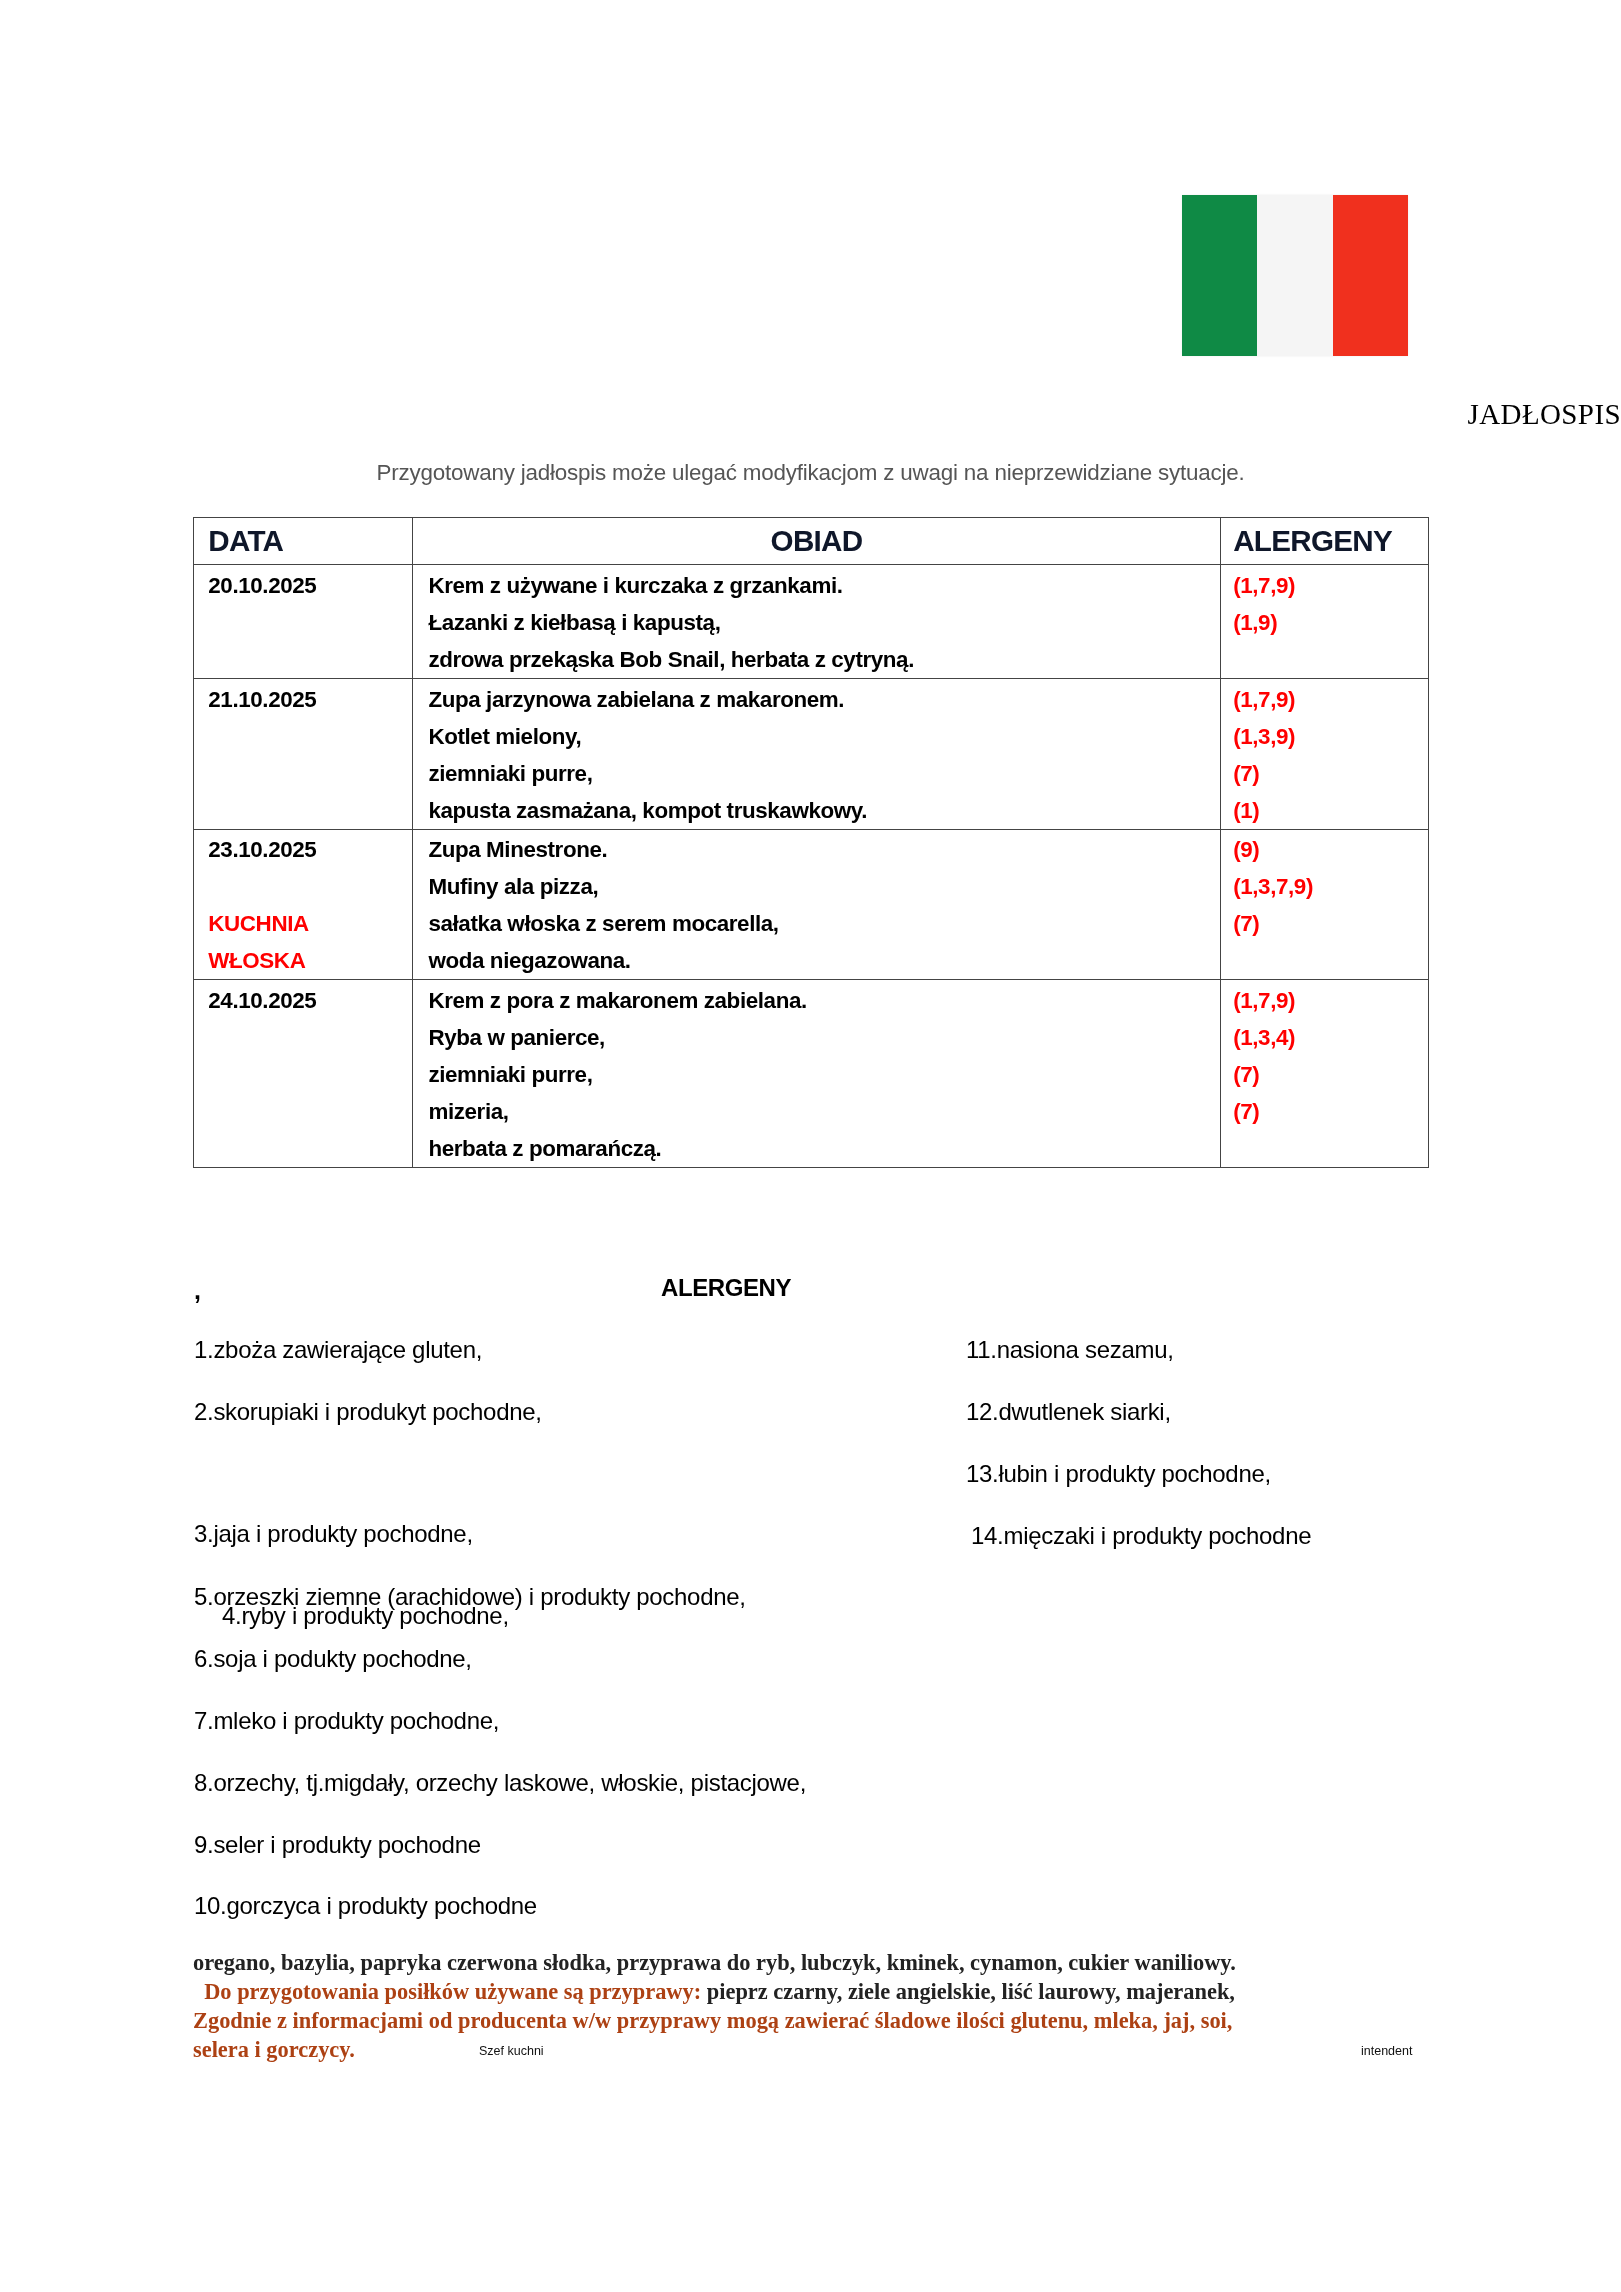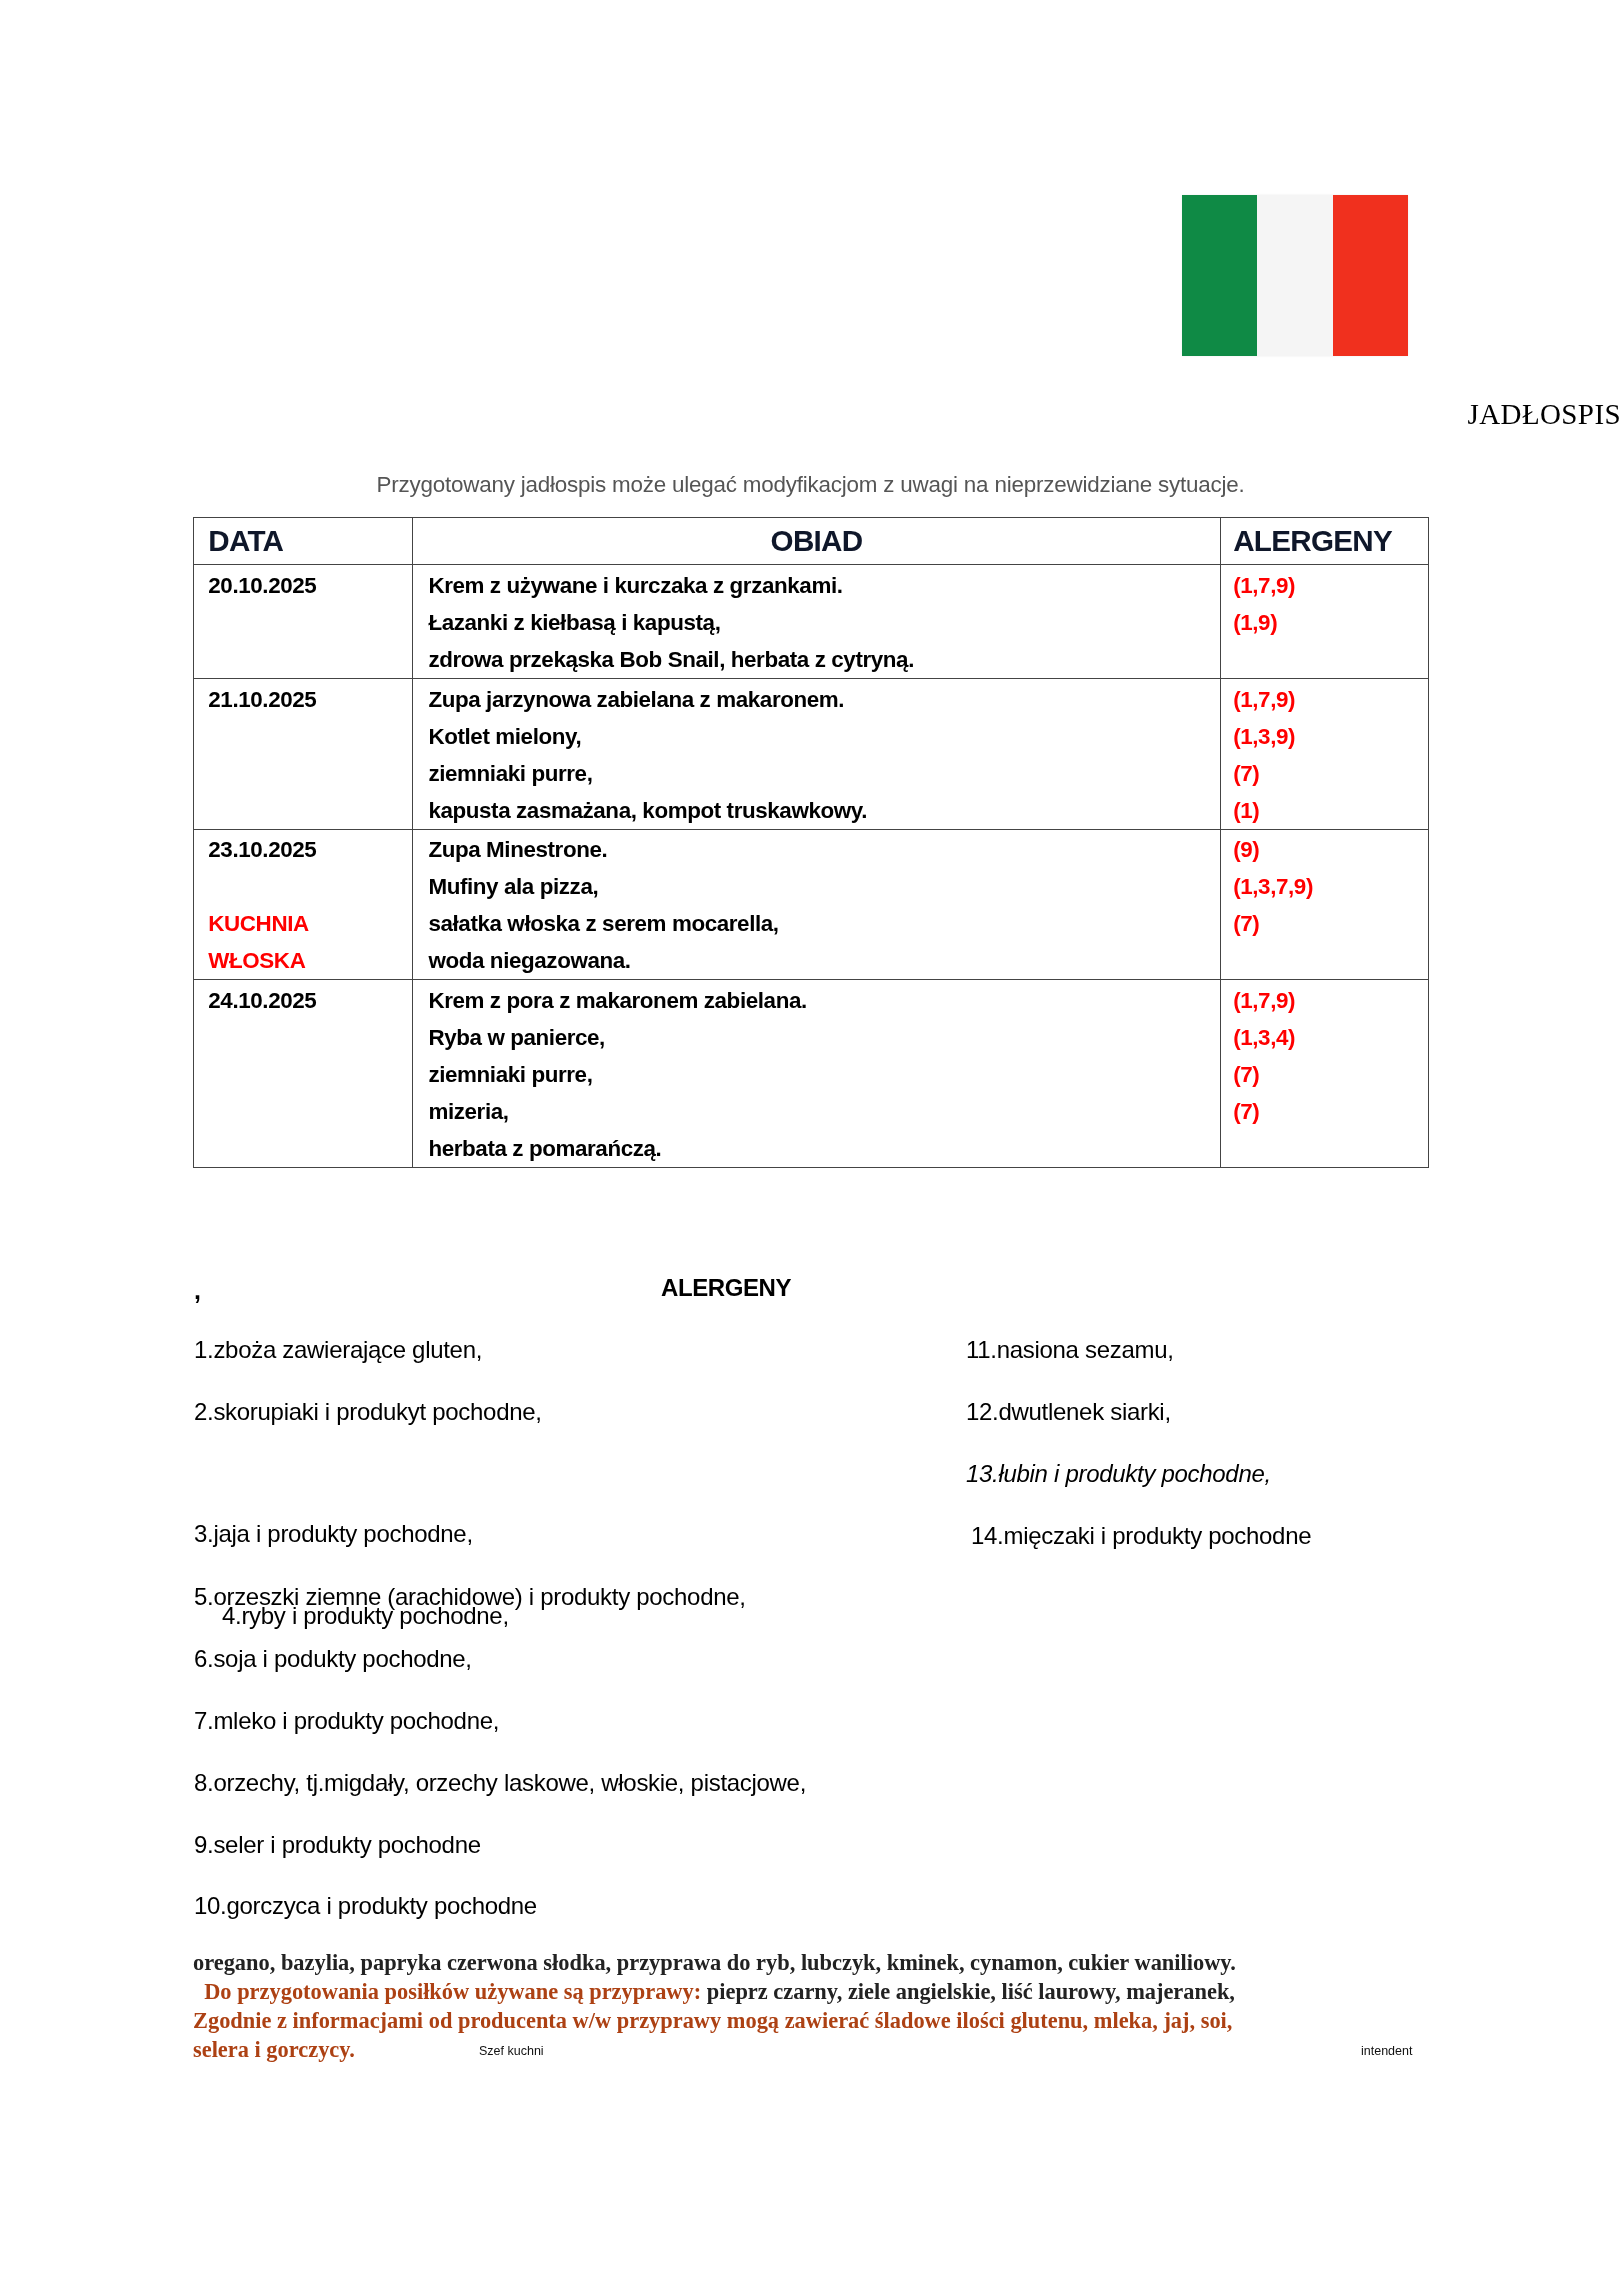--- a/index.html
+++ b/index.html
@@ -5,21 +5,21 @@
   html, body { margin: 0; padding: 0; background: #ffffff; }
   body { width: 1621px; height: 2293px; position: relative; overflow: hidden; font-family: "Liberation Sans", sans-serif; color: #000; }
 
   
   .flag { position: absolute; left: 1182px; top: 195px; width: 226px; height: 161px; display: flex; box-shadow: 0 0 1.8px rgba(0,0,0,0.08); }
   .flag .stripe { flex: 1; }
 
   
   .title { position: absolute; left: 0; width: 1621px; top: 398px; text-align: right;
            font-family: "Liberation Serif", serif; font-weight: normal; font-size: 29px; letter-spacing: 0.4px; }
-  .subtitle { position: absolute; left: 0; width: 1621px; top: 472px; text-align: center;
+  .subtitle { position: absolute; left: 0; width: 1621px; top: 460px; text-align: center;
               font-family: "Liberation Sans", sans-serif; font-size: 22.4px; color: #555; letter-spacing: -0.2px; }
 
   
   .menu-table { position: absolute; left: 193px; top: 517px; width: 1236px; border-collapse: collapse;
                 font-family: "Liberation Sans", sans-serif; }
   .menu-table td, .menu-table th { border: 1.8px solid #444; vertical-align: top; padding: 0; }
   .menu-table th { height: 46px; font-size: 29.6px; font-weight: bold; color: #0f172a; letter-spacing: -0.7px; vertical-align: middle; }
   .col-date { width: 210px; }
   .col-meal { width: 825px; }
   .col-all { width: 197px; }
@@ -152,21 +152,21 @@
 <div class="alg-item" style="left:194px; top:1602px;margin-left:28px;">4.ryby i produkty pochodne,</div>
 <div class="alg-item" style="left:194px; top:1583px;">5.orzeszki ziemne (arachidowe) i produkty pochodne,</div>
 <div class="alg-item" style="left:194px; top:1645px;">6.soja i podukty pochodne,</div>
 <div class="alg-item" style="left:194px; top:1707px;">7.mleko i produkty pochodne,</div>
 <div class="alg-item" style="left:194px; top:1769px;">8.orzechy, tj.migdały, orzechy laskowe, włoskie, pistacjowe,</div>
 <div class="alg-item" style="left:194px; top:1831px;">9.seler i produkty pochodne</div>
 <div class="alg-item" style="left:194px; top:1892px;">10.gorczyca i produkty pochodne</div>
 
 <div class="alg-item" style="left:966px; top:1336px;">11.nasiona sezamu,</div>
 <div class="alg-item" style="left:966px; top:1398px;">12.dwutlenek siarki,</div>
-<div class="alg-item" style="left:966px; top:1460px;font-style:italic;">13.łubin i produkty pochodne,</div>
+<div class="alg-item" style="left:966px; top:1460px;">13.łubin i produkty pochodne,</div>
 <div class="alg-item" style="left:971px; top:1522px;">14.mięczaki i produkty pochodne</div>
 
 <div class="footer">
   <span class="ln">oregano, bazylia, papryka czerwona słodka, przyprawa do ryb, lubczyk, kminek, cynamon, cukier waniliowy.</span>
   <span class="ln">&nbsp;&nbsp;<span class="accent">Do przygotowania posiłków używane są przyprawy:</span><span> pieprz czarny, ziele angielskie, liść laurowy, majeranek,</span></span>
   <span class="ln accent">Zgodnie z informacjami od producenta w/w przyprawy mogą zawierać śladowe ilości glutenu, mleka, jaj, soi,</span>
   <span class="ln accent">selera i gorczycy.</span>
 </div>
 
 <div class="small-sig" style="left:479px;">Szef kuchni</div>

